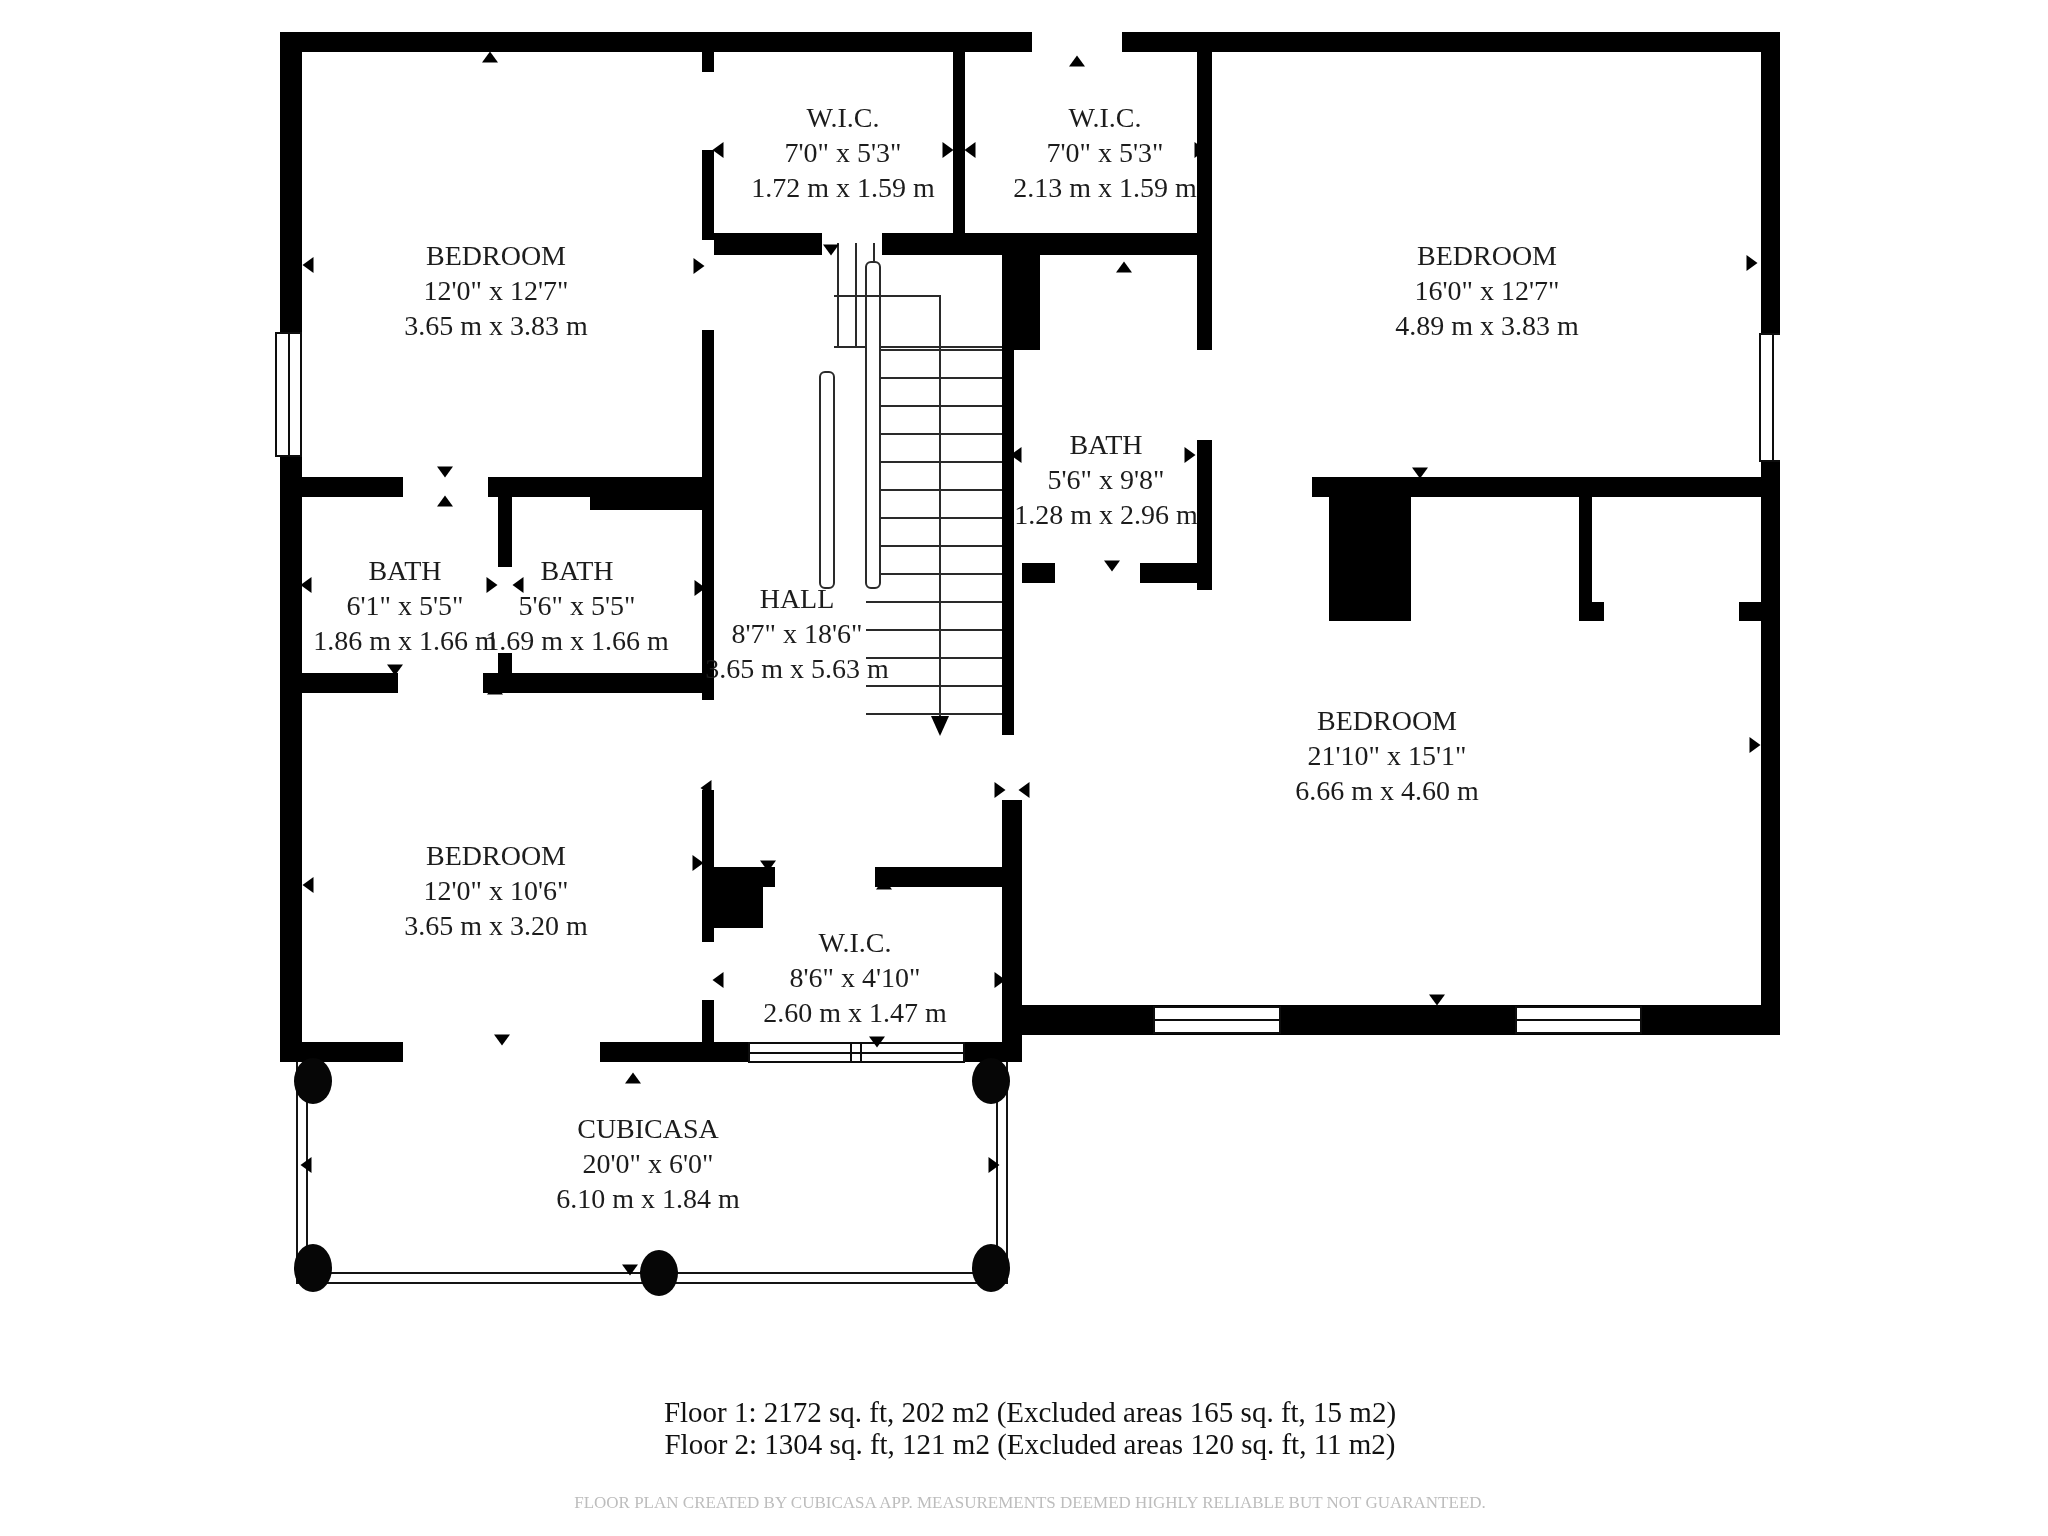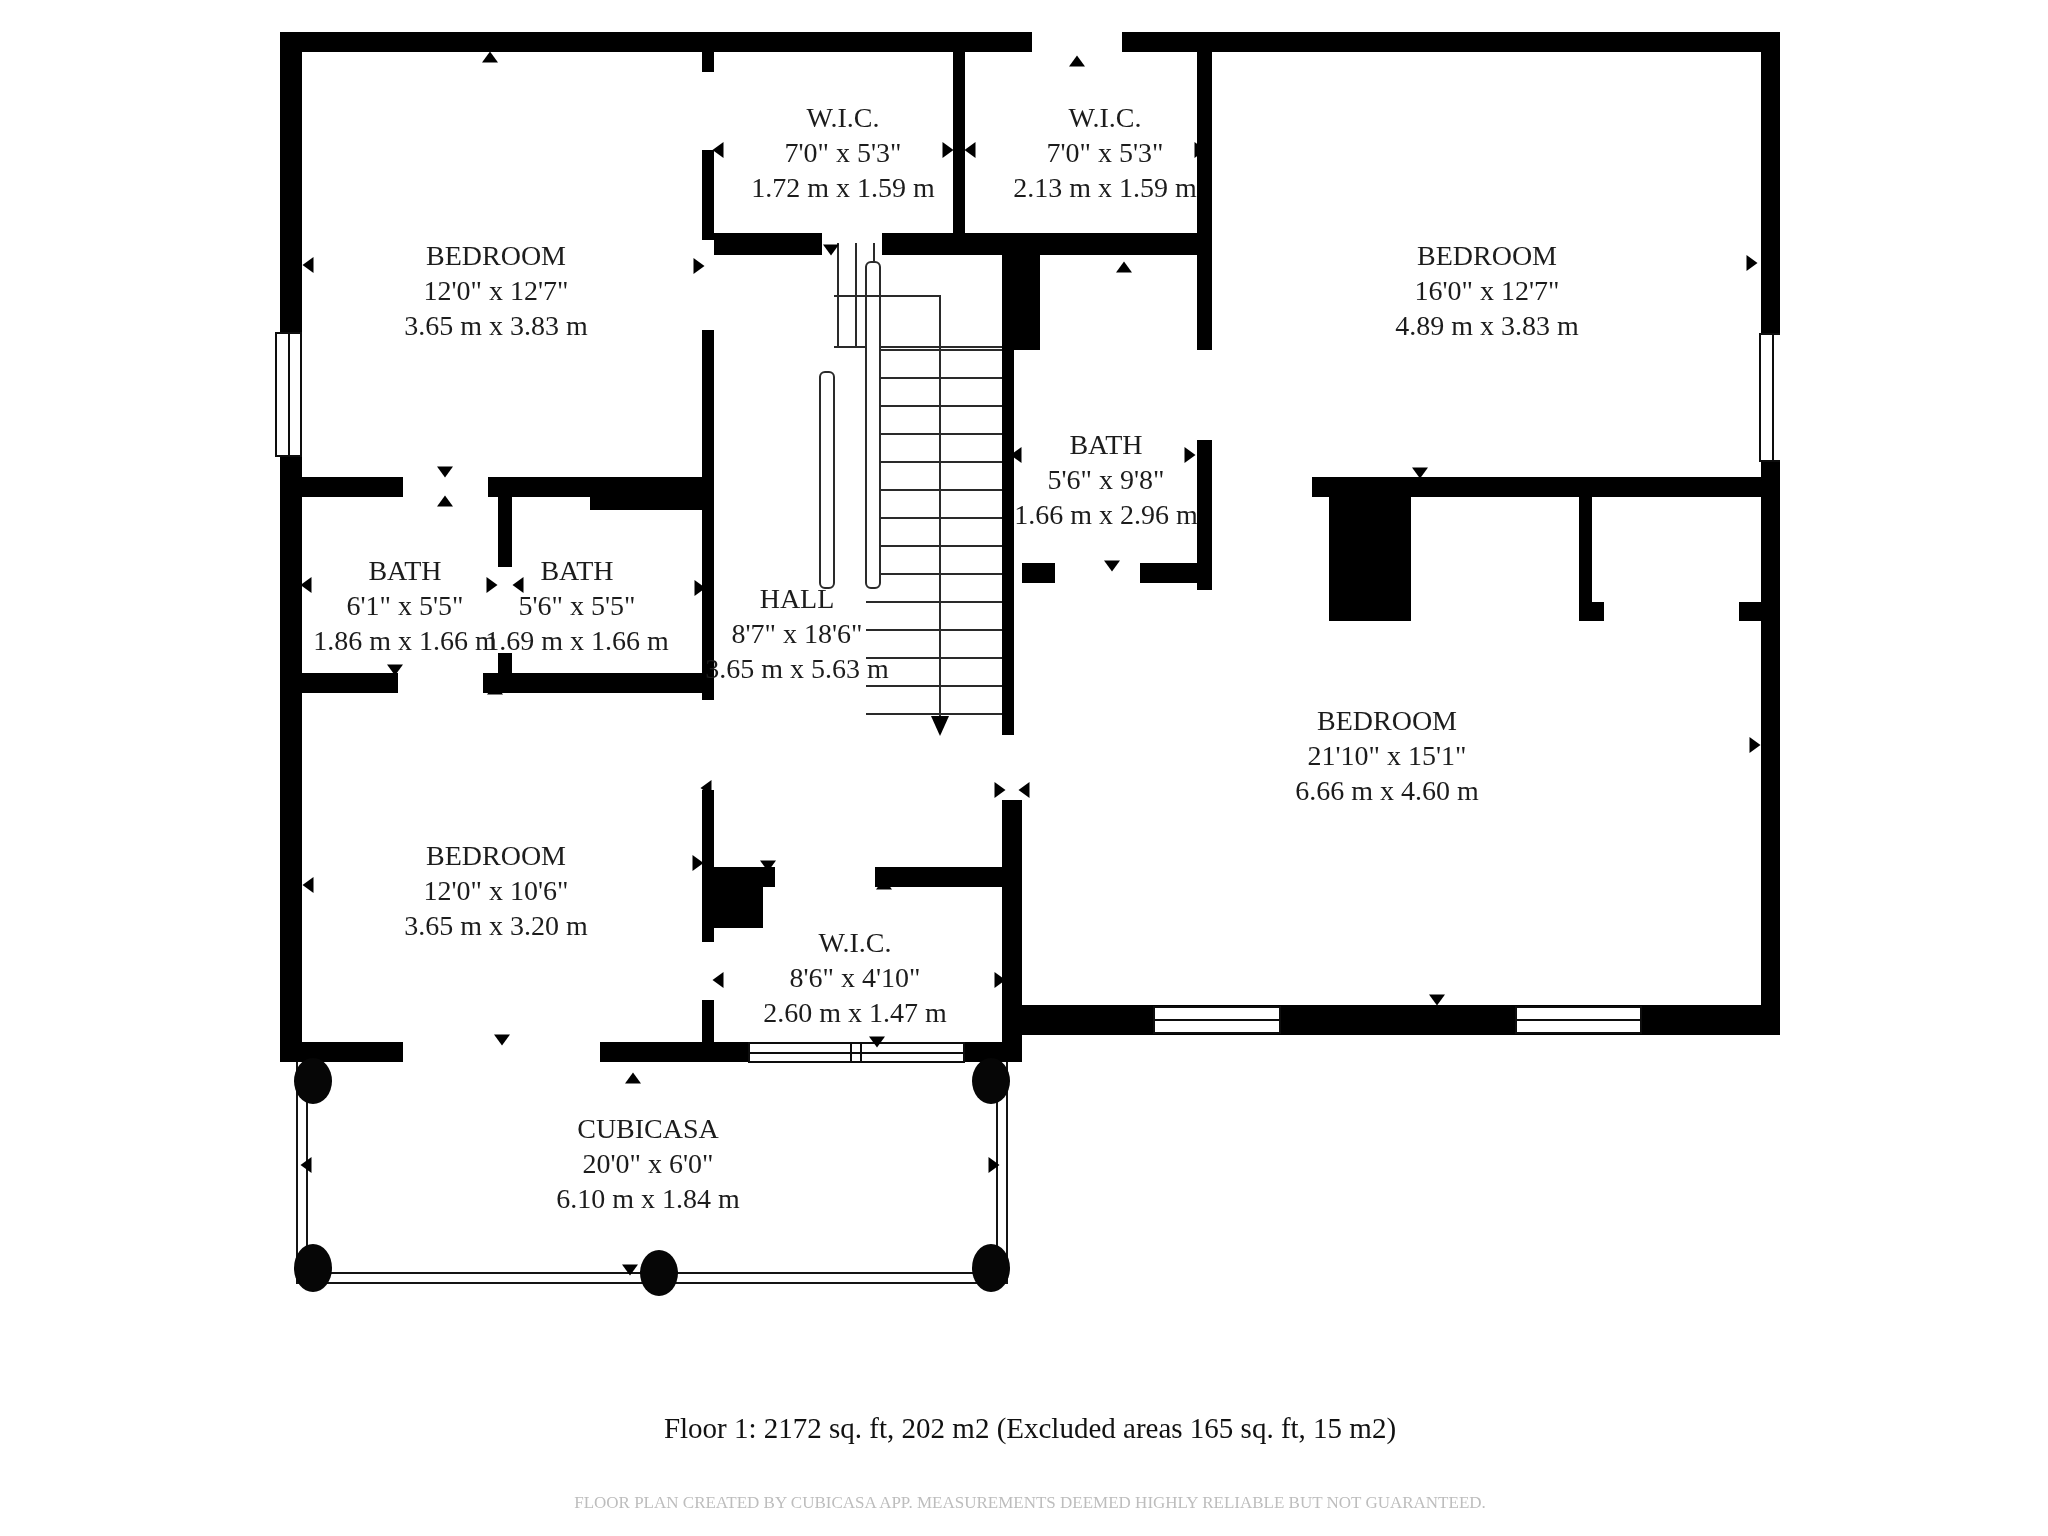--- a/index.html
+++ b/index.html
@@ -194,21 +194,21 @@
     <div>1.86 m x 1.66 m</div>
   </div>
   <div class="label" style="left:577px;top:605px">
     <div>BATH</div>
     <div>5'6" x 5'5"</div>
     <div>1.69 m x 1.66 m</div>
   </div>
   <div class="label" style="left:1106px;top:479px">
     <div>BATH</div>
     <div>5'6" x 9'8"</div>
-    <div>1.66 m x 2.96 m</div>
+    <div>1.28 m x 2.96 m</div>
   </div>
   <div class="label" style="left:797px;top:633px">
     <div>HALL</div>
     <div>8'7" x 18'6"</div>
     <div>3.65 m x 5.63 m</div>
   </div>
   <div class="label" style="left:1387px;top:755px">
     <div>BEDROOM</div>
     <div>21'10" x 15'1"</div>
     <div>6.66 m x 4.60 m</div>
@@ -224,16 +224,17 @@
     <div>2.60 m x 1.47 m</div>
   </div>
   <div class="label" style="left:648px;top:1163px">
     <div>CUBICASA</div>
     <div>20'0" x 6'0"</div>
     <div>6.10 m x 1.84 m</div>
   </div>
 
   <div class="summary">
     <div>Floor 1: 2172 sq. ft, 202 m2 (Excluded areas 165 sq. ft, 15 m2)</div>
+    <div>Floor 2: 1304 sq. ft, 121 m2 (Excluded areas 120 sq. ft, 11 m2)</div>
   </div>
   <div class="disclaimer">FLOOR PLAN CREATED BY CUBICASA APP. MEASUREMENTS DEEMED HIGHLY RELIABLE BUT NOT GUARANTEED.</div>
 
 </div>
 
 </body></html>

